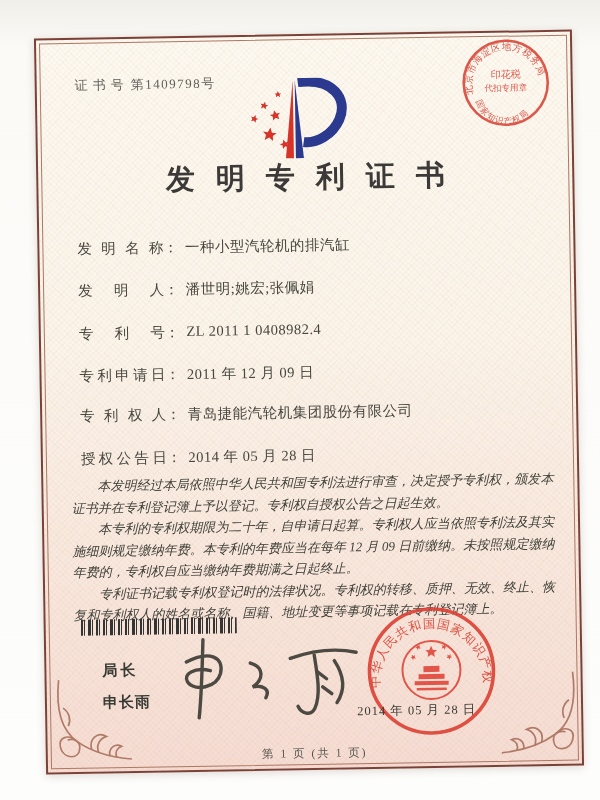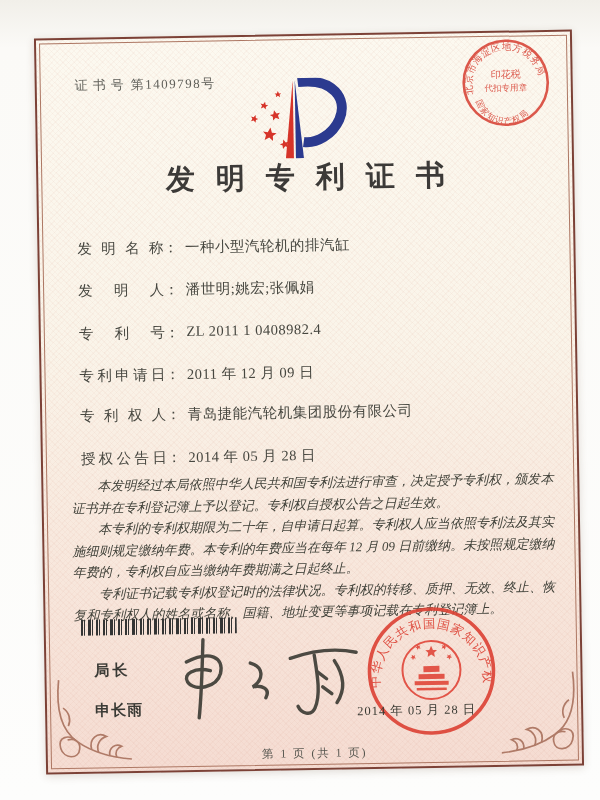--- a/index.html
+++ b/index.html
@@ -46,23 +46,23 @@
   .barcode {
     position:absolute; left:35px; top:580px; width:156px; height:16px;
     background:repeating-linear-gradient(90deg,
       #343434 0 2px, rgba(0,0,0,0) 2px 3px,
       #343434 3px 4px, rgba(0,0,0,0) 4px 7px,
       #343434 7px 10px, rgba(0,0,0,0) 10px 11px,
       #343434 11px 12px, rgba(0,0,0,0) 12px 15px,
       #343434 15px 17px, rgba(0,0,0,0) 17px 18px,
       #343434 18px 19px, rgba(0,0,0,0) 19px 22px);
   }
-  .director { position:absolute; left:48px; top:622px; font-family:Liberation Serif, serif; font-weight:bold; color:#3a3a35; }
+  .director { position:absolute; left:56px; top:622px; font-family:Liberation Serif, serif; font-weight:bold; color:#3a3a35; }
   .director .role { font-size:15px; letter-spacing:3px; display:block; }
-  .director .name { font-size:15px; letter-spacing:1px; display:block; margin-top:21px; }
+  .director .name { font-size:15px; letter-spacing:1px; display:block; margin-top:13px; }
   .sig { position:absolute; left:118px; top:592px; width:210px; height:100px; }
   .seal-office { position:absolute; left:300px; top:552px; width:170px; height:170px; opacity:0.92; }
   .seal-tax { position:absolute; left:421px; top:2px; width:96px; height:96px; opacity:0.9; }
   .seal-date { position:absolute; left:310px; top:668px; width:170px; font-size:12.5px; color:#3a3a33; letter-spacing:1px; z-index:5; }
   .footer { position:absolute; left:0; top:710px; width:100%; text-align:center; font-size:11.5px; color:#55554e; letter-spacing:2px; }
   .flourish { position:absolute; width:82px; height:92px; }
   .fl-left { left:4px; top:638px; }
   .fl-right { left:452px; top:638px; transform:scaleX(-1); }
   text, textPath { font-family:"Liberation Serif","DejaVu Serif",serif; }
 </style>

